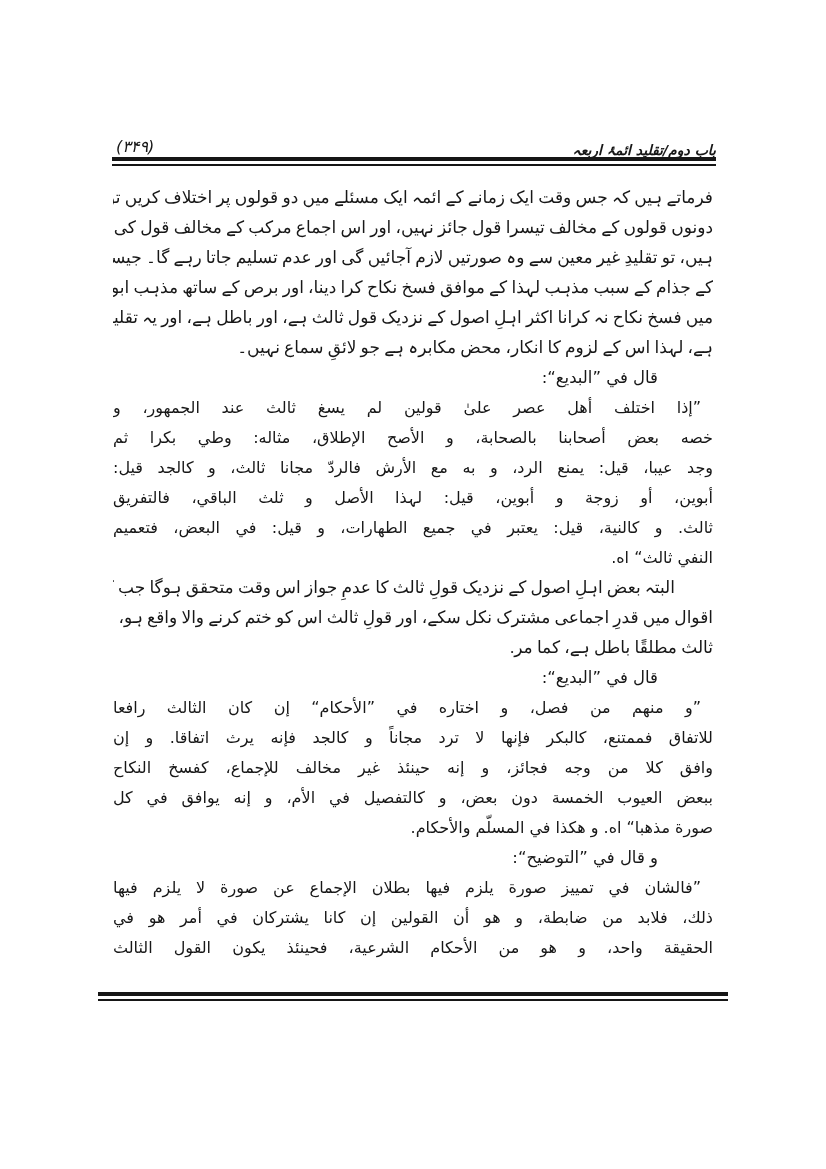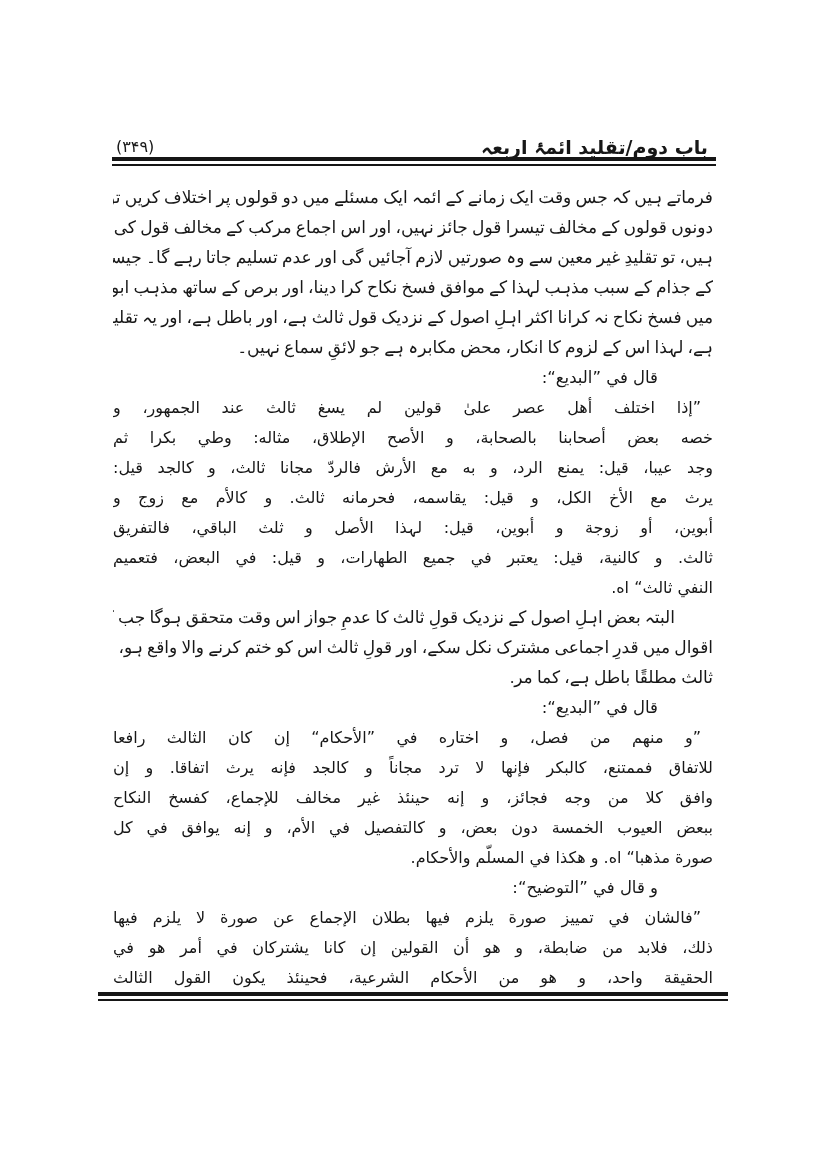--- a/index.html
+++ b/index.html
@@ -12,36 +12,37 @@
     font-family: "DejaVu Sans", sans-serif;
     color: #171717;
     overflow: hidden;
   }
   .header {
     position: absolute;
     top: 124px;
     left: 112px;
     width: 604px;
     height: 34px;
+    font-style: italic;
   }
   .page-number {
     position: absolute;
     left: 4px;
     bottom: 2px;
     direction: ltr;
     unicode-bidi: isolate;
     font-size: 16px;
     letter-spacing: 1px;
   }
   .chapter-title {
     position: absolute;
-    right: 8px;
+    right: 0;
     bottom: 0;
     direction: rtl;
-    font-size: 19px;
+    font-size: 14px;
     font-weight: bold;
   }
   .rule {
     position: absolute;
     height: 3px;
     border-top: 4px solid #161616;
     border-bottom: 2px solid #161616;
   }
   .rule-top { top: 157px; left: 112px; width: 604px; }
   .rule-bottom { top: 992px; left: 98px; width: 630px; }
@@ -90,21 +91,20 @@
         <div class="line urdu">میں فسخ نکاح نہ کرانا اکثر اہلِ اصول کے نزدیک قول ثالث ہے، اور باطل ہے، اور یہ تقلیدِ غیر معین میں لازم آتا</div>
         <div class="line urdu end">ہے، لہذا اس کے لزوم کا انکار، محض مکابرہ ہے جو لائقِ سماع نہیں۔</div>
       </div>
       <div class="block heading">
         <div class="line heading">قال في ”البديع“:</div>
       </div>
       <div class="block arabic">
         <div class="line arabic" style="padding-right: 12px;">”إذا اختلف أهل عصر علىٰ قولين لم يسغ ثالث عند الجمهور، و</div>
         <div class="line arabic">خصه بعض أصحابنا بالصحابة، و الأصح الإطلاق، مثاله: وطي بكرا ثم</div>
         <div class="line arabic">وجد عيبا، قيل: يمنع الرد، و به مع الأرش فالردّ مجانا ثالث، و كالجد قيل:</div>
-        <div class="line arabic">يرث مع الأخ الكل، و قيل: يقاسمه، فحرمانه ثالث. و كالأم مع زوج و</div>
         <div class="line arabic">أبوين، أو زوجة و أبوين، قيل: لہذا الأصل و ثلث الباقي، فالتفريق</div>
         <div class="line arabic">ثالث. و كالنية، قيل: يعتبر في جميع الطهارات، و قيل: في البعض، فتعميم</div>
         <div class="line arabic end">النفي ثالث“ اه.</div>
       </div>
       <div class="block urdu">
         <div class="line urdu" style="padding-right: 38px;">البتہ بعض اہلِ اصول کے نزدیک قولِ ثالث کا عدمِ جواز اس وقت متحقق ہوگا جب کہ دونوں مختلف</div>
         <div class="line urdu">اقوال میں قدرِ اجماعی مشترک نکل سکے، اور قولِ ثالث اس کو ختم کرنے والا واقع ہو، اور جمہور کے نزدیک قولِ</div>
         <div class="line urdu end">ثالث مطلقًا باطل ہے، کما مر.</div>
       </div>
       <div class="block heading">

